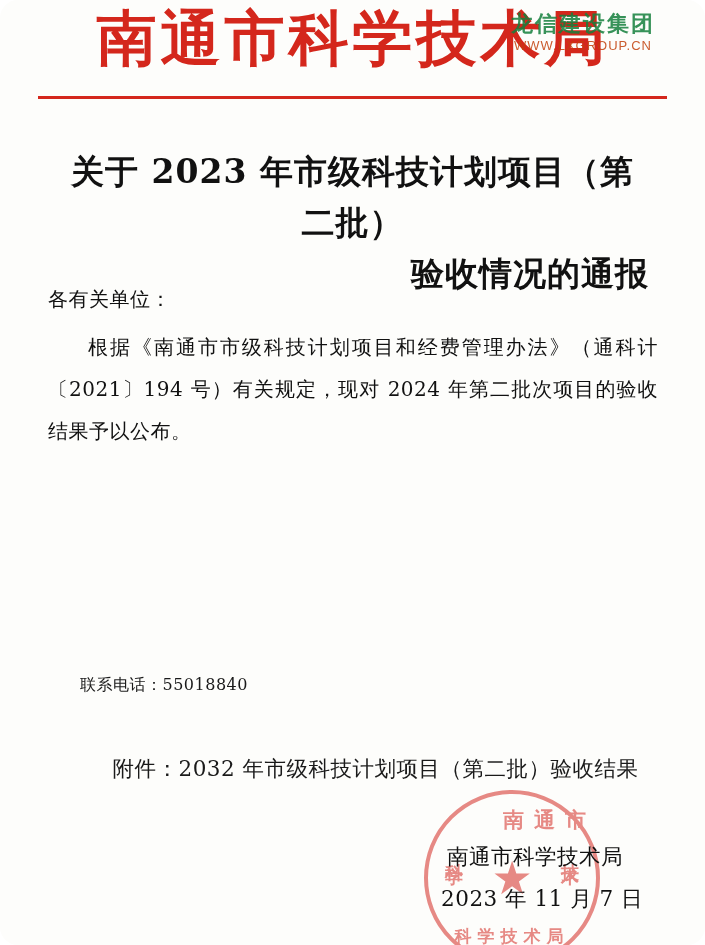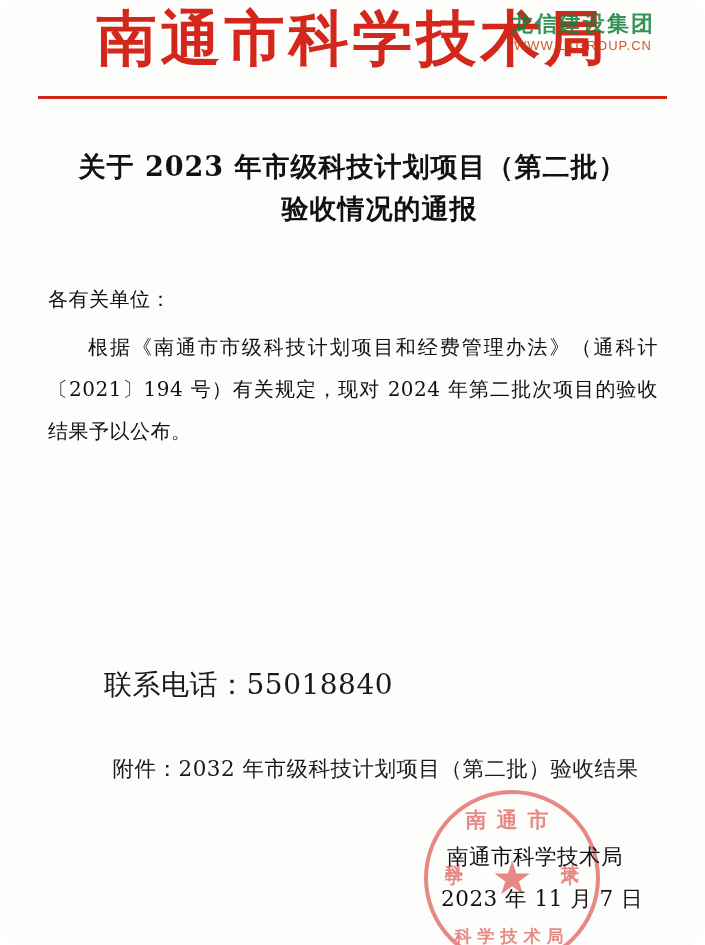--- a/index.html
+++ b/index.html
@@ -83,28 +83,28 @@
   }
 
   
   .doc-title {
     position: absolute;
     top: 146px;
     left: 56px;
     right: 56px;
     text-align: center;
     font-weight: bold;
-    font-size: 27px;
+    font-size: 33px;
     line-height: 1.55;
     letter-spacing: 1px;
     color: #111;
   }
   .doc-title .line2 {
     display: block;
-    text-align: center;
+    text-align: right;
     margin-left: 54px;
   }
 
   
   .body-text {
     position: absolute;
     top: 278px;
     left: 48px;
     width: 610px;
     font-size: 20px;
@@ -117,21 +117,21 @@
     text-align: justify;
     text-justify: inter-ideograph;
   }
   .indent { text-indent: 2em; }
 
   .contact {
     position: absolute;
     top: 664px;
     left: 48px;
     width: 610px;
-    font-size: 28px;
+    font-size: 16px;
     line-height: 42px;
     letter-spacing: .5px;
     text-indent: 2em;
   }
 
   .attachment {
     position: absolute;
     top: 748px;
     left: 48px;
     width: 610px;
@@ -176,21 +176,21 @@
     transform: translate(-50%, -50%);
     color: #d8433c;
     font-size: 46px;
     line-height: 1;
   }
   .seal-text-top {
     position: absolute;
     left: 0;
     right: 0;
     top: 12px;
-    text-align: center;
+    text-align: right;
     color: #d8433c;
     font-weight: bold;
     font-size: 21px;
     letter-spacing: 10px;
     white-space: nowrap;
   }
   .seal-text-bottom {
     position: absolute;
     left: 0;
     right: 0;

